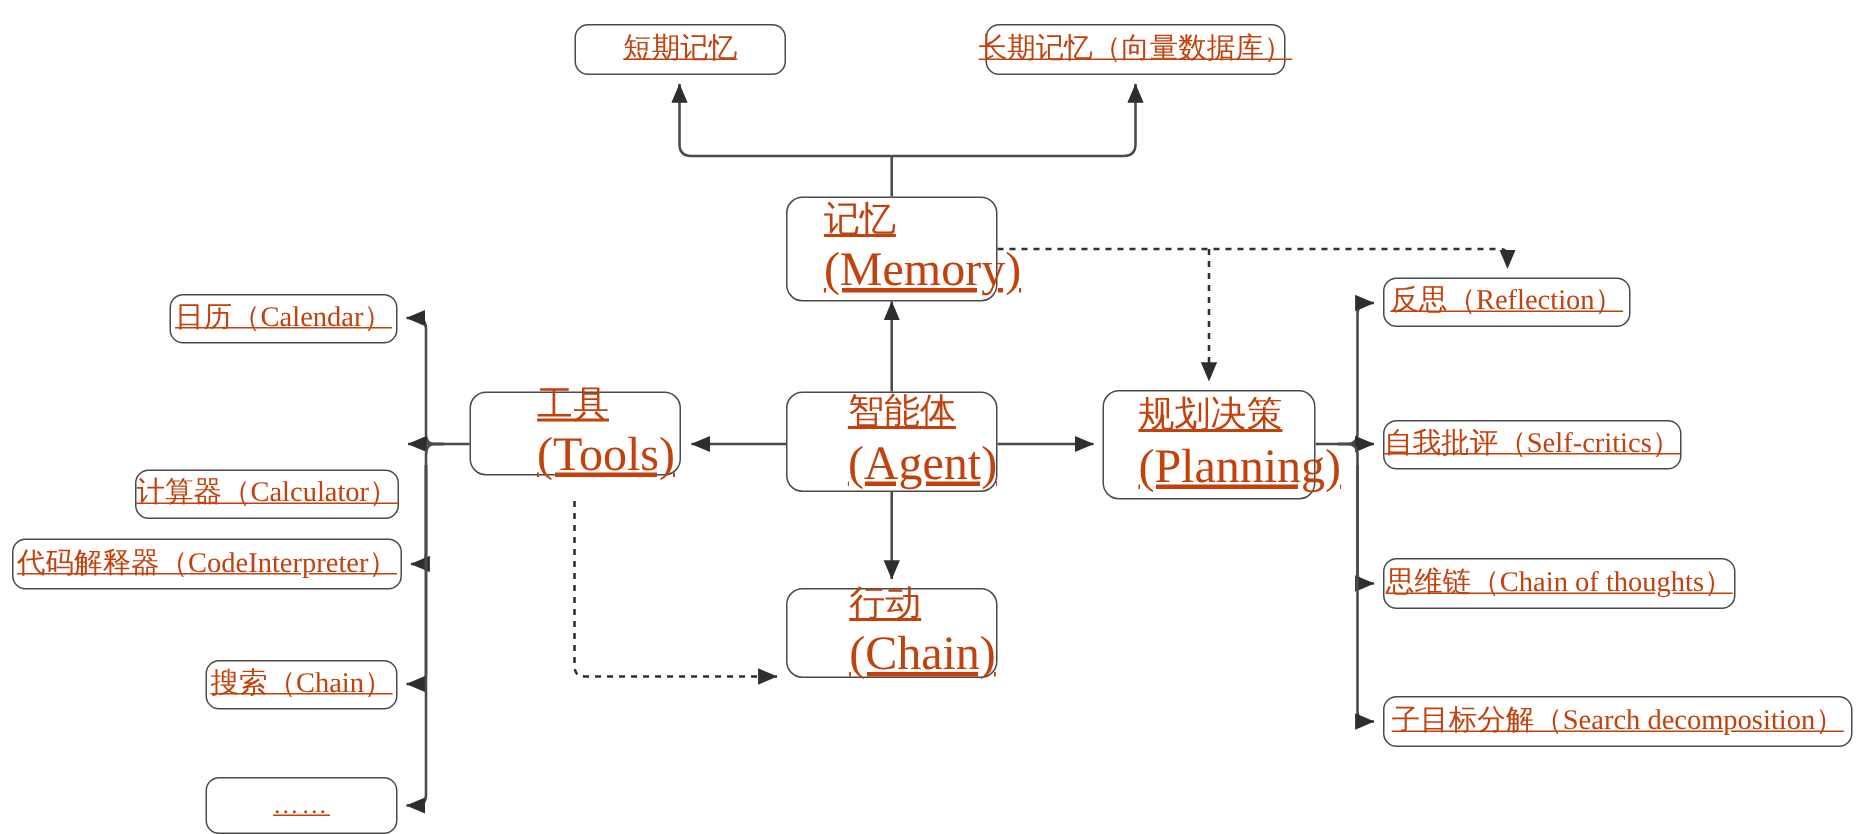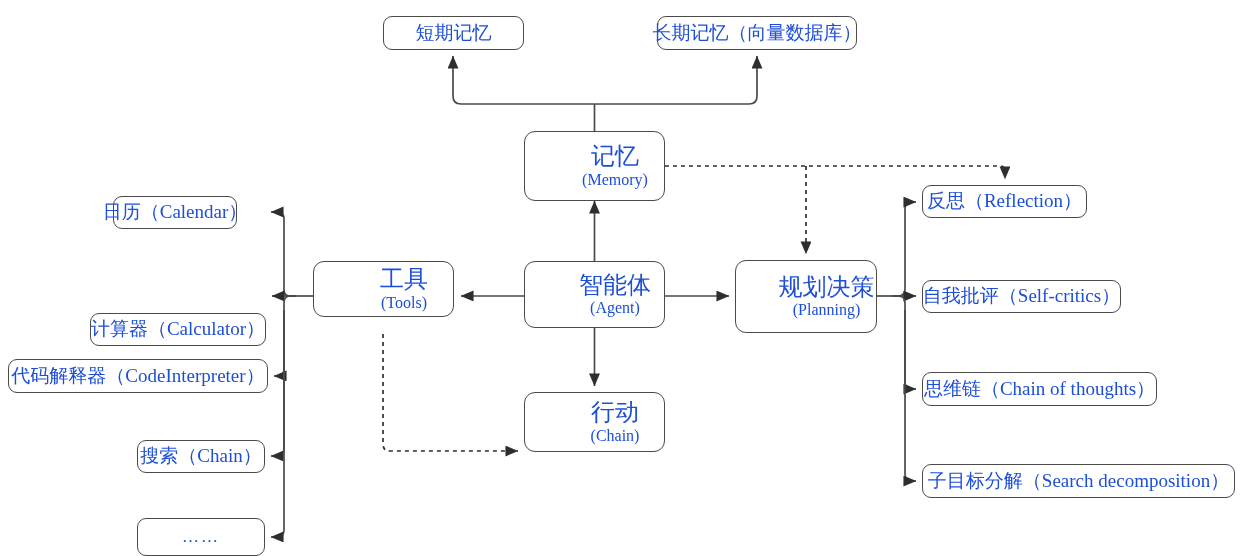--- a/index.html
+++ b/index.html
@@ -25,45 +25,46 @@
   }
   .node {
     position: absolute;
     box-sizing: border-box;
     border: 1.6px solid #4a4a4a;
     border-radius: 9px;
     background: #ffffff;
     display: flex;
     align-items: center;
     justify-content: center;
-    text-align: center;
-    color: #1d4ed8;
+    text-align: left;
+    color: #c2410c;
     line-height: 1.18;
     white-space: nowrap;
     z-index: 2;
+    text-decoration: underline;
   }
   .node .lbl {
     display: block;
   }
   .n-single {
     font-size: 19px;
   }
   .n-big {
     font-size: 24px;
     border-width: 1.8px;
     border-radius: 11px;
     padding-left: 41px;
   }
   .n-big .cn {
     display: block;
     font-size: 24px;
   }
   .n-big .en {
     display: block;
-    font-size: 16px;
+    font-size: 32px;
   }
   .n-dots {
     font-size: 17px;
     letter-spacing: 2px;
   }
 </style>
 </head>
 <body>
 
 <div id="canvas">
@@ -151,21 +152,21 @@
     </span>
   </div>
 
   <div class="node n-big" style="left:524px; top:392px; width:141px; height:60px;">
     <span>
       <span class="cn">行动</span>
       <span class="en">(Chain)</span>
     </span>
   </div>
 
-  <div class="node n-single" style="left:113px; top:196px; width:124px; height:33px;">
+  <div class="node n-single" style="left:113px; top:196px; width:152px; height:33px;">
     <span class="lbl">日历（Calendar）</span>
   </div>
 
   <div class="node n-single" style="left:90px; top:279px; width:176px; height:33px;margin-top:34px;">
     <span class="lbl">计算器（Calculator）</span>
   </div>
 
   <div class="node n-single" style="left:8px; top:359px; width:260px; height:34px;">
     <span class="lbl">代码解释器（CodeInterpreter）</span>
   </div>

